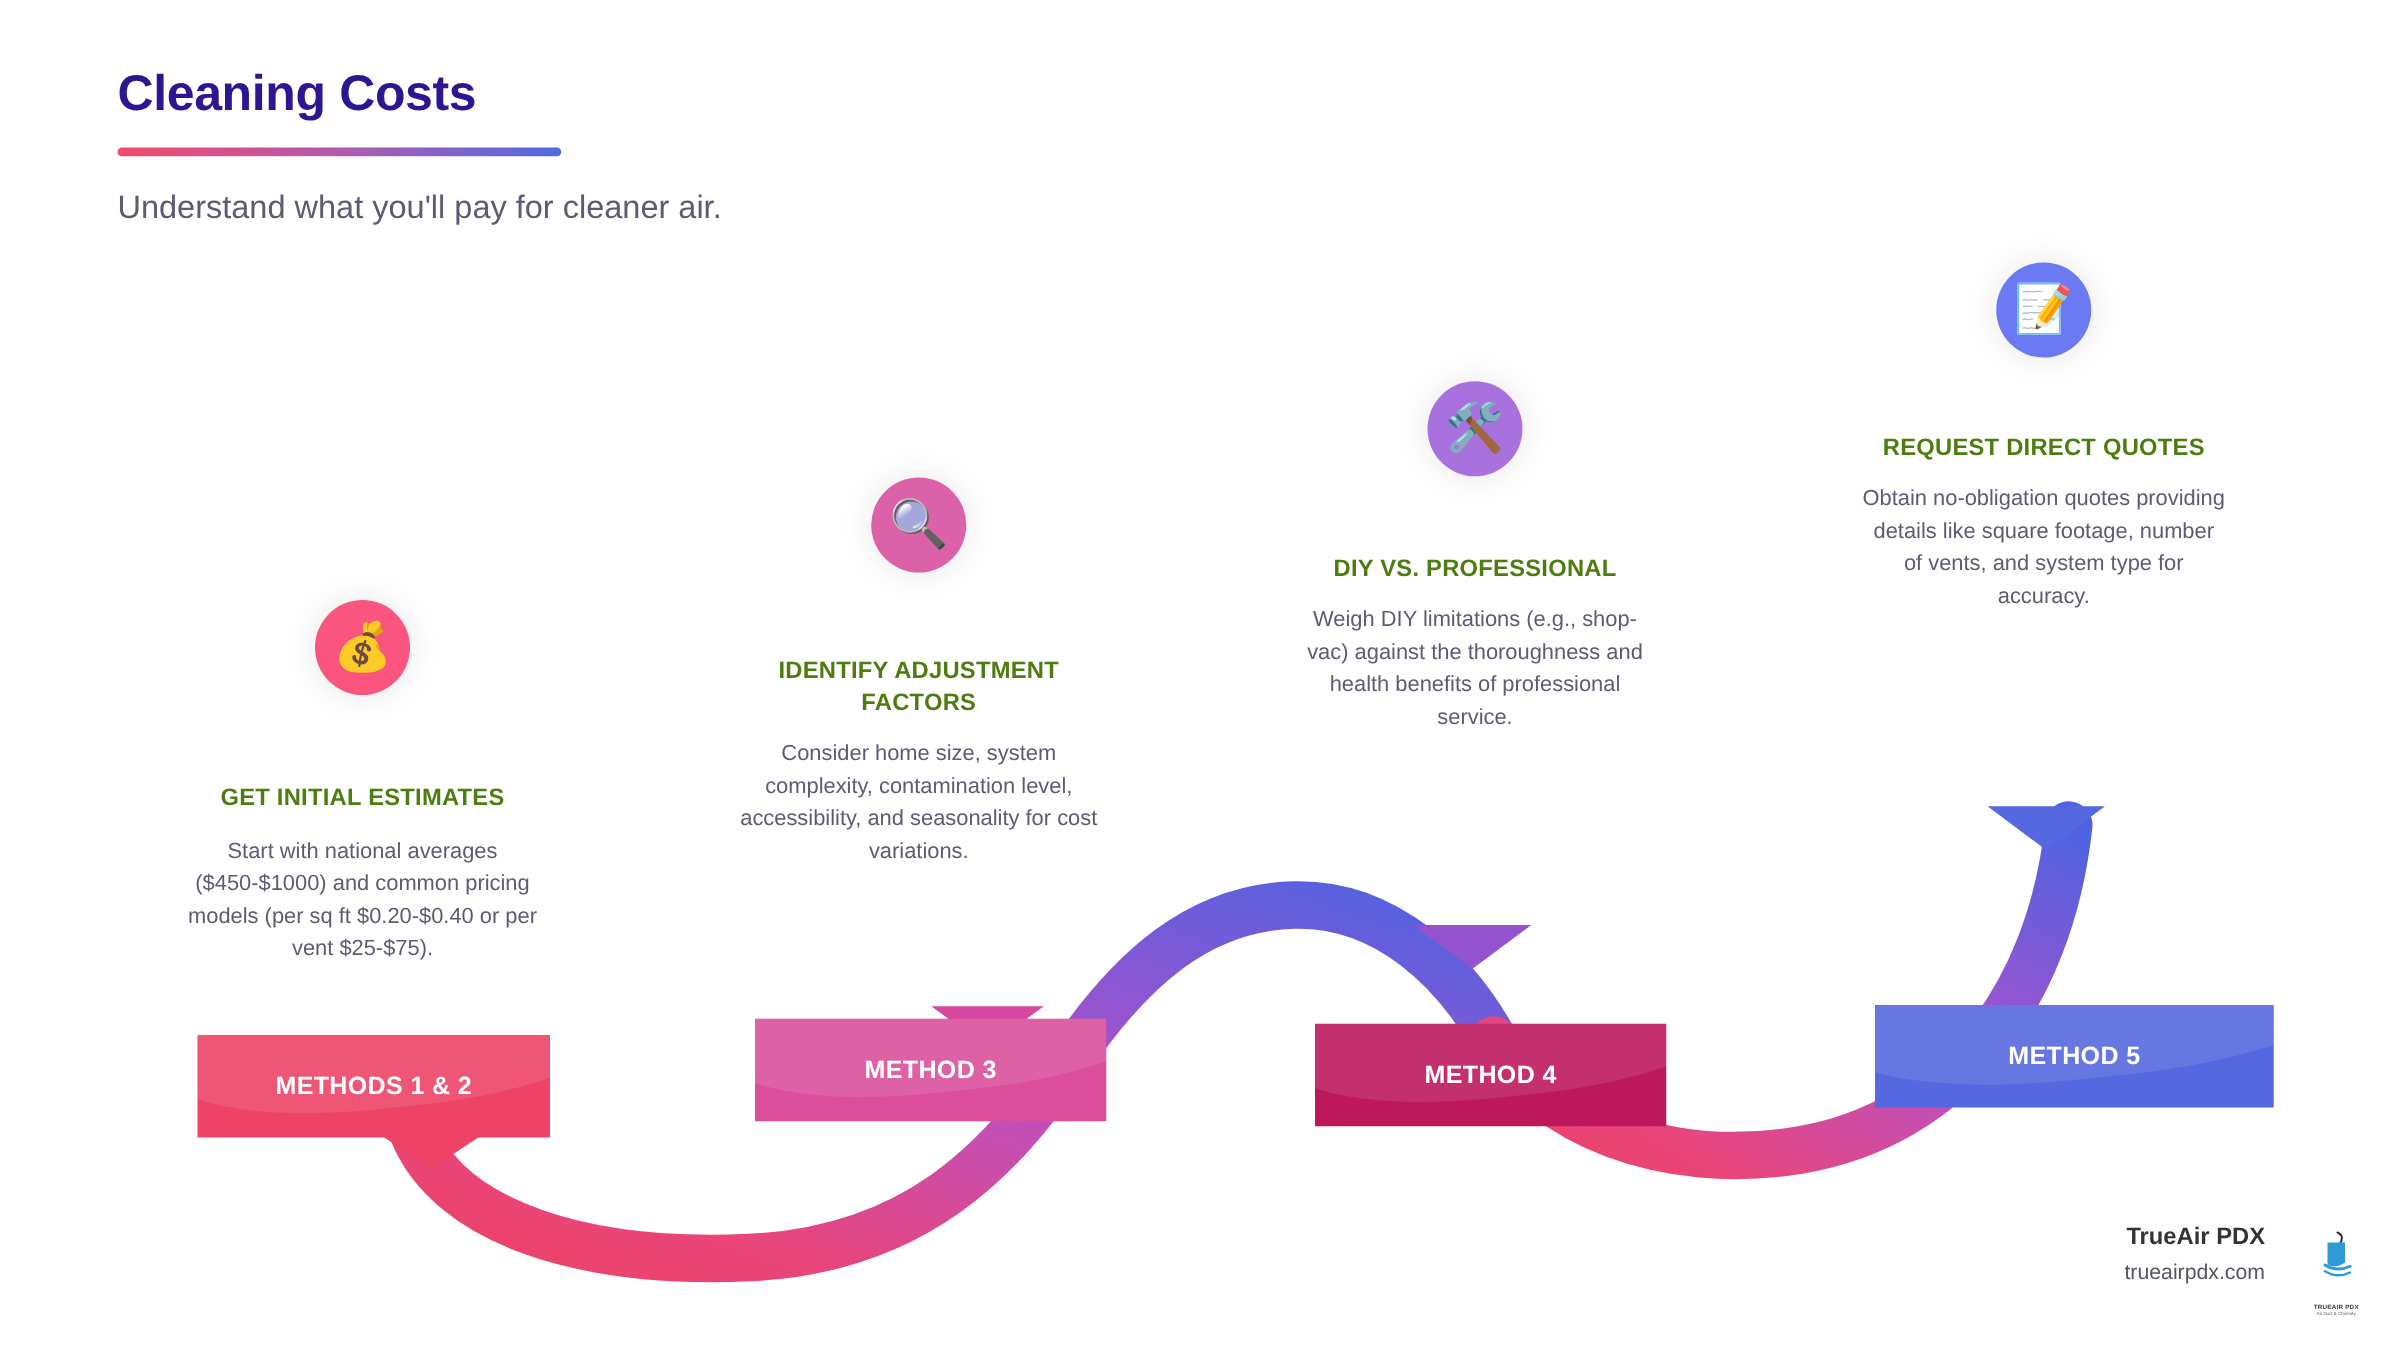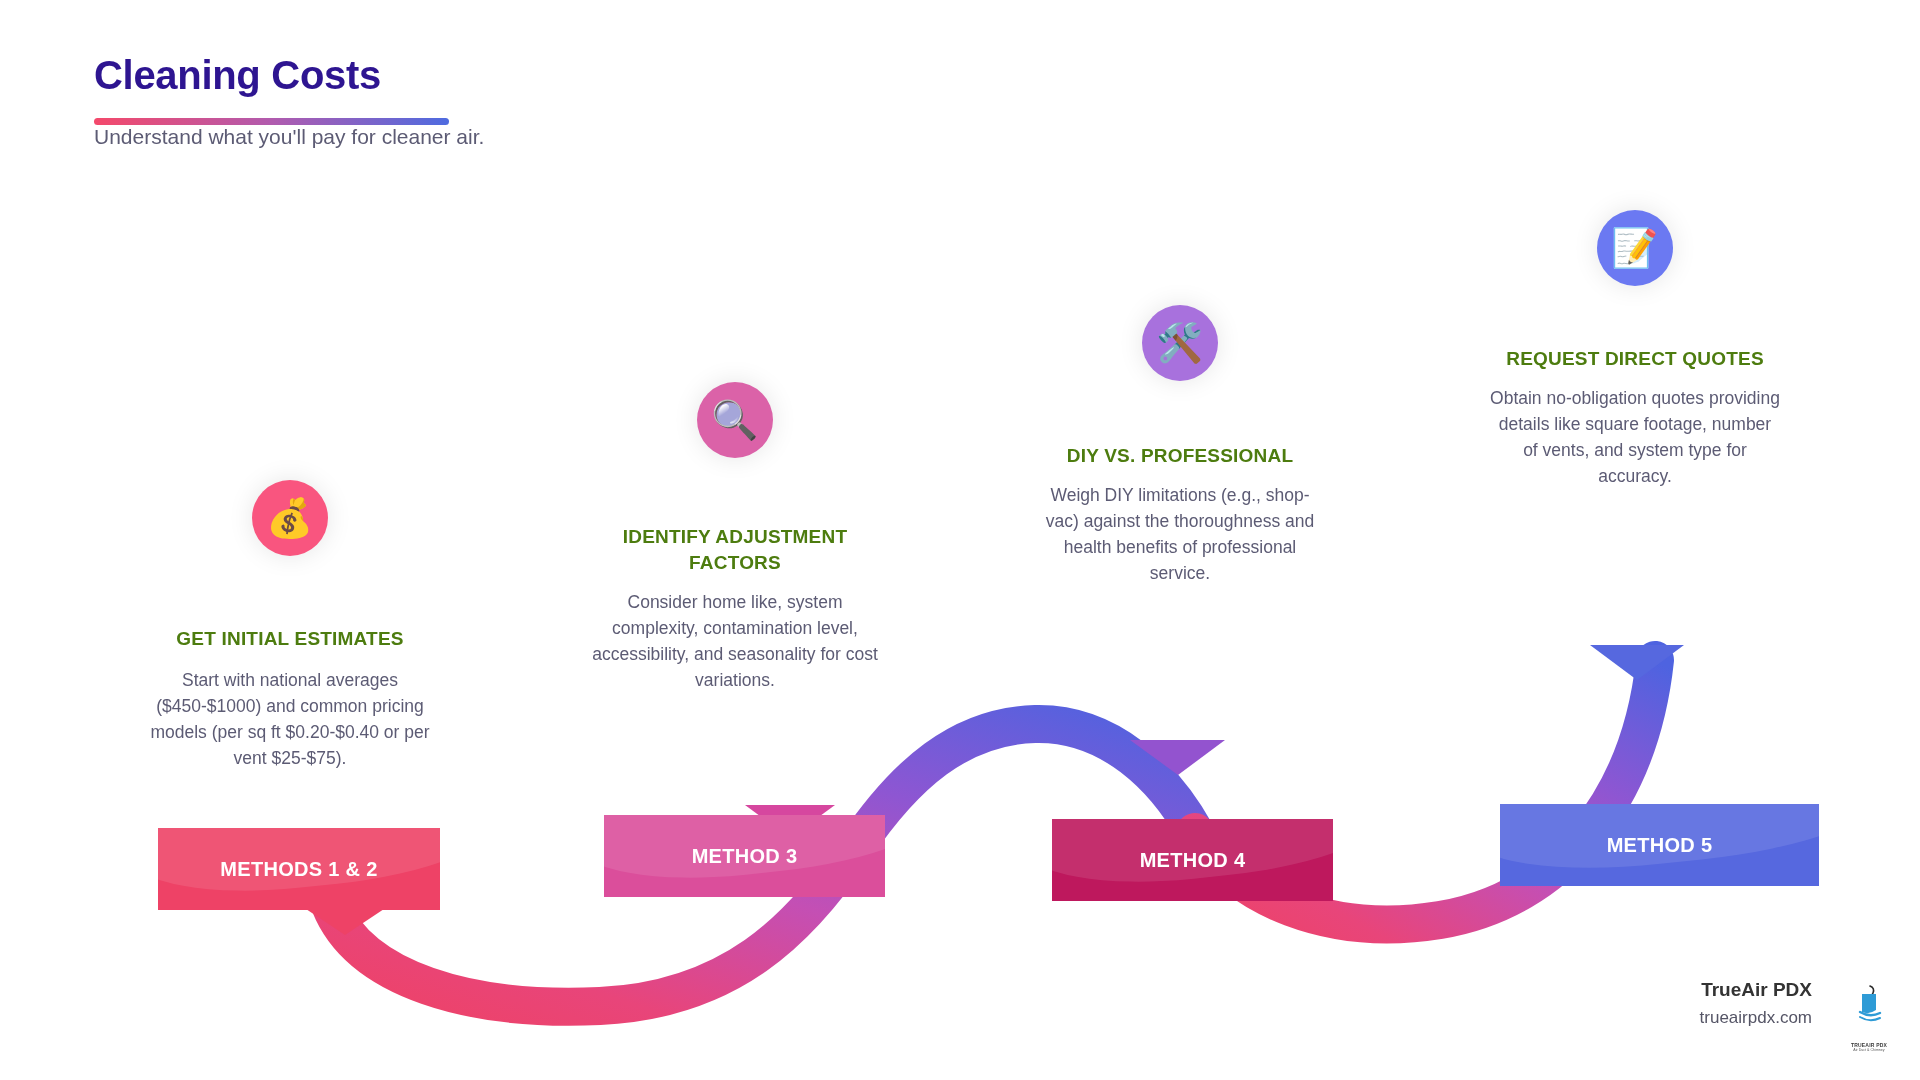--- a/index.html
+++ b/index.html
@@ -15,21 +15,21 @@
   .header { position:absolute; left:94px; top:48px; width:700px; }
   .title {
     font-size:40px; font-weight:bold; line-height:1.36;
     color:#2E1591; letter-spacing:-0.3px;
   }
   .rule {
     margin-top:16px; width:355px; height:7px; border-radius:4px;
     background:linear-gradient(90deg,#F4496B 0%, #B15BAE 50%, #4E6BE0 100%);
   }
   .subtitle {
-    font-size:21px; color:#5C5B74; font-weight:400;
+    margin-top:25px; font-size:26px; color:#5C5B74; font-weight:400;
   }
 
   
   .flow-svg { position:absolute; left:0; top:0; width:1920px; height:1080px; pointer-events:none; }
 
   
   .step { position:absolute; text-align:center; }
   .icon-circle {
     width:76px; height:76px; border-radius:50%;
     margin:0 auto; display:flex; align-items:center; justify-content:center;
@@ -115,21 +115,21 @@
   <div class="banner" style="left:158px; top:828px; width:282px; height:82px; background:#EE4266;">
     <span class="sheen"></span>
     <span class="lbl">METHODS 1 &amp; 2</span>
   </div>
 
   <div class="step" style="left:585px; top:382px; width:300px;">
     <div class="icon-circle" style="background:#DB62A8;">
       <span>🔍</span>
     </div>
     <div class="step-title" style="margin-top:66px;">IDENTIFY ADJUSTMENT FACTORS</div>
-    <div class="step-body" style="margin-top:14px;">Consider home like, system complexity, contamination level, accessibility, and seasonality for cost variations.</div>
+    <div class="step-body" style="margin-top:14px;">Consider home size, system complexity, contamination level, accessibility, and seasonality for cost variations.</div>
   </div>
   <div class="banner" style="left:604px; top:733px; width:281px; height:82px; background:#DB4E9B;">
     <span class="sheen"></span>
     <span class="lbl">METHOD 3</span>
   </div>
 
   <div class="step" style="left:1035px; top:305px; width:290px;">
     <div class="icon-circle" style="background:#A871DD;">
       <span>🛠️</span>
     </div>

